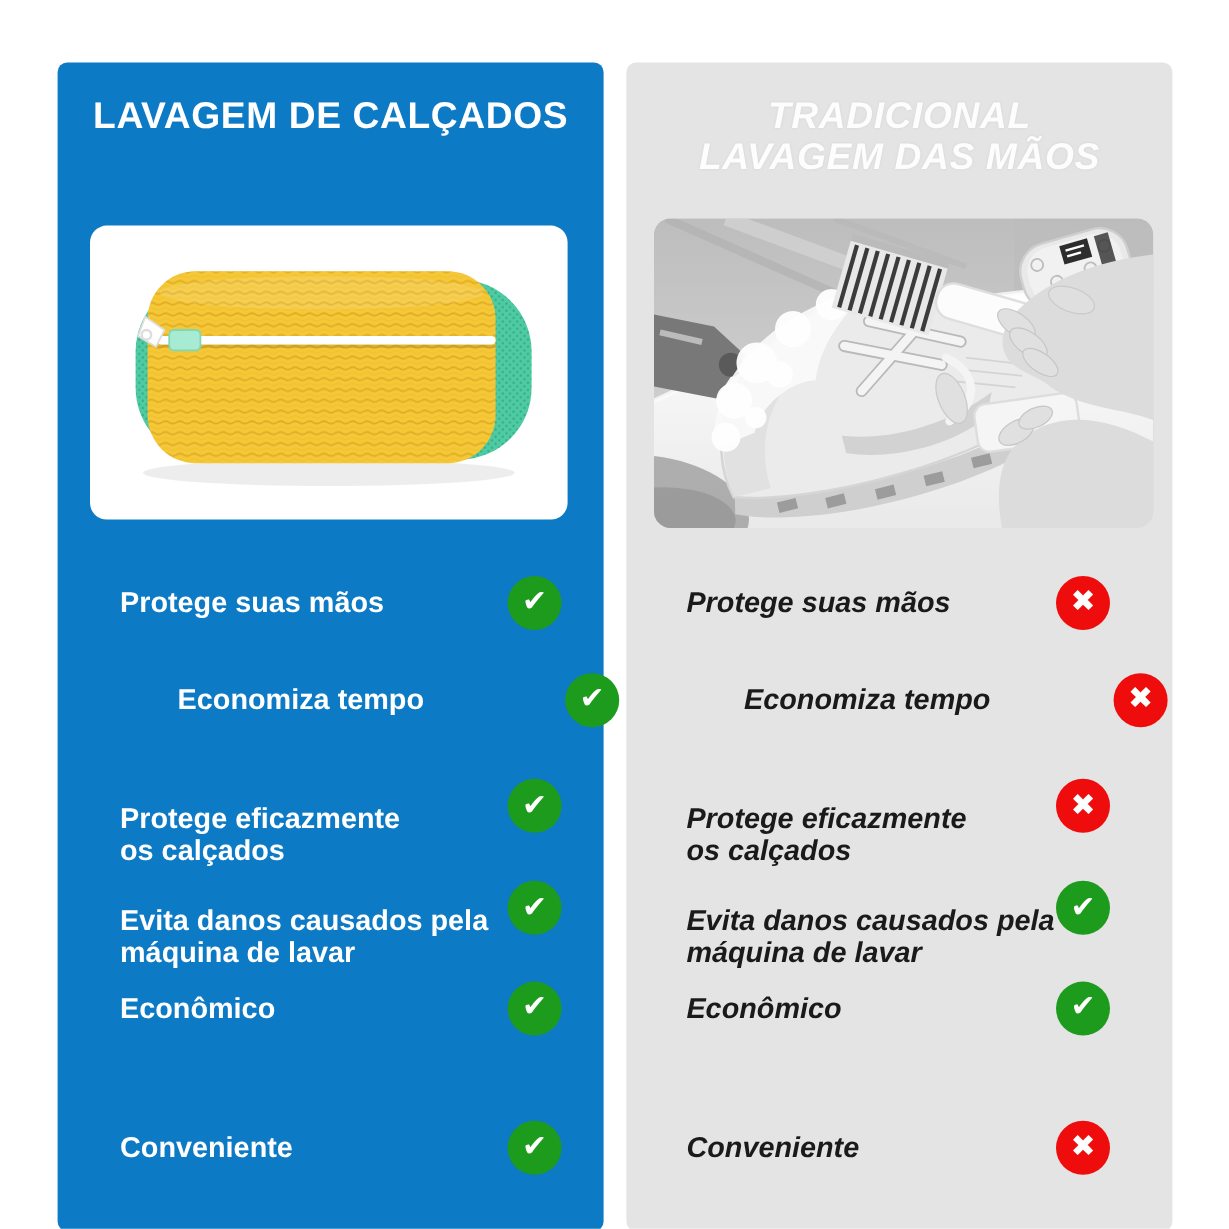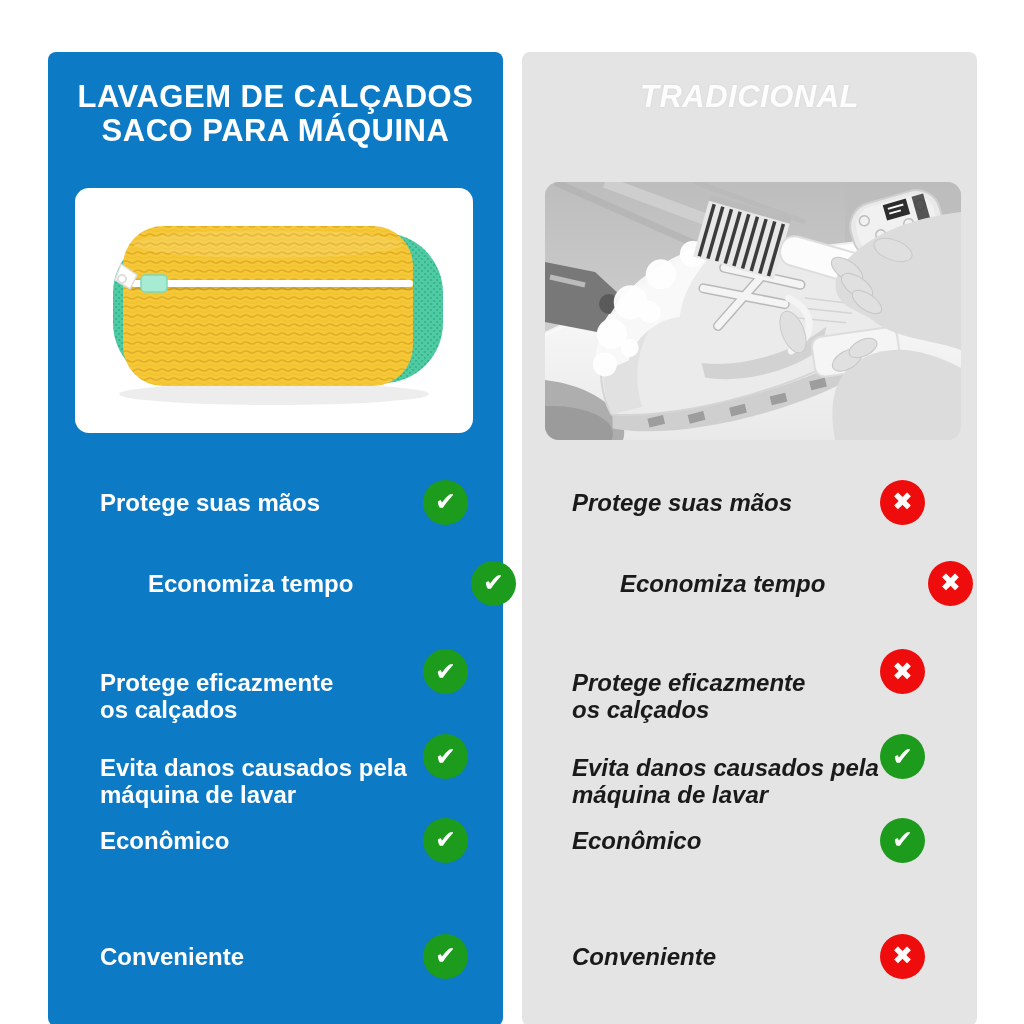--- a/index.html
+++ b/index.html
@@ -51,21 +51,20 @@
 
   .r1{top:427px;} .r2{top:508px;margin-left:48px;} .r3{top:597px;}
   .r4{top:682px;} .r5{top:765px;gap:32px;} .r6{top:848px;margin-top:33px;}
 </style>
 </head>
 <body>
 
 <div class="panel left">
   <h1 class="panel-title">
     <span>LAVAGEM DE CALÇADOS</span>
-    <span>SACO PARA MÁQUINA</span>
   </h1>
 
   <div class="media-card">
     <svg viewBox="0 0 398 245" xmlns="http://www.w3.org/2000/svg">
       <defs>
         <pattern id="cord" width="12" height="9" patternUnits="userSpaceOnUse">
           <rect width="12" height="9" fill="#F6C838"></rect>
           <path d="M0 2 Q3 0 6 2 T12 2" stroke="#E0AE26" stroke-width="1.6" fill="none"></path>
           <path d="M0 6.5 Q3 4.6 6 6.5 T12 6.5" stroke="#EFC22F" stroke-width="1.2" fill="none"></path>
         </pattern>
@@ -111,20 +110,21 @@
   </div>
   <div class="row single r6">
     <span class="label">Conveniente</span>
     <span class="badge" data-status="check">✔</span>
   </div>
 </div>
 
 <div class="panel right">
   <h1 class="panel-title">
     <span>TRADICIONAL</span>
+    <span>LAVAGEM DAS MÃOS</span>
   </h1>
 
   <div class="photo-frame">
     <svg viewBox="0 0 416 258" xmlns="http://www.w3.org/2000/svg">
       <defs>
         <linearGradient id="gbg" x1="0" y1="0" x2="0" y2="1">
           <stop offset="0" stop-color="#bdbdbd"></stop>
             <stop offset="1" stop-color="#dadada"></stop>
         </linearGradient>
         <linearGradient id="gsink" x1="0" y1="0" x2="0" y2="1">

